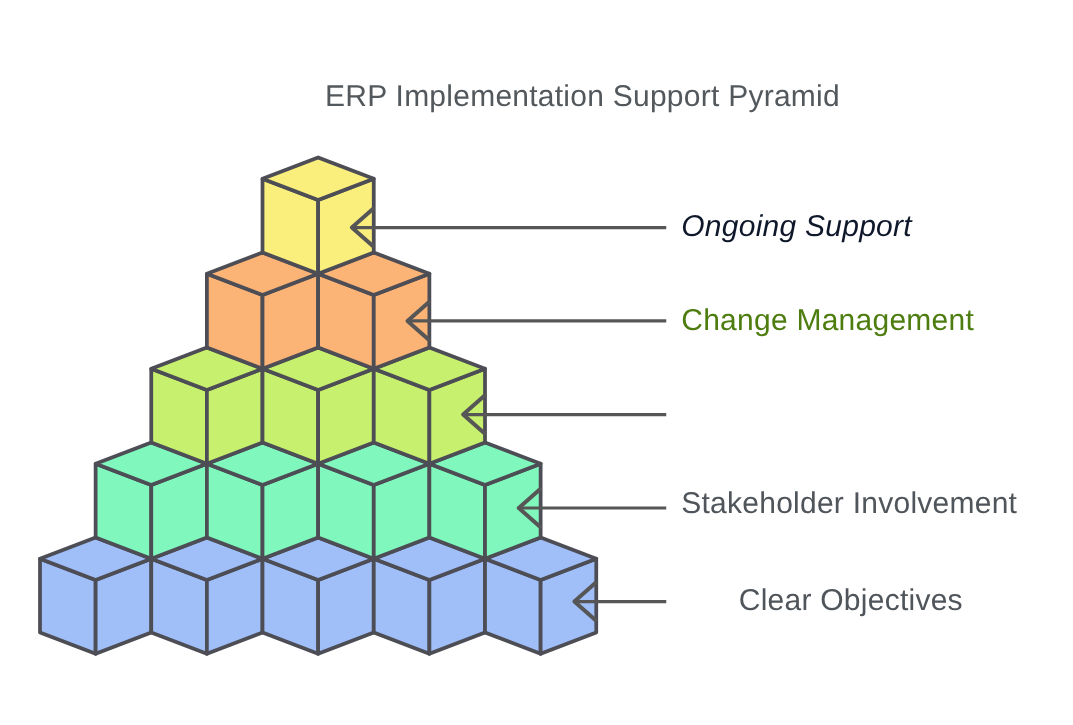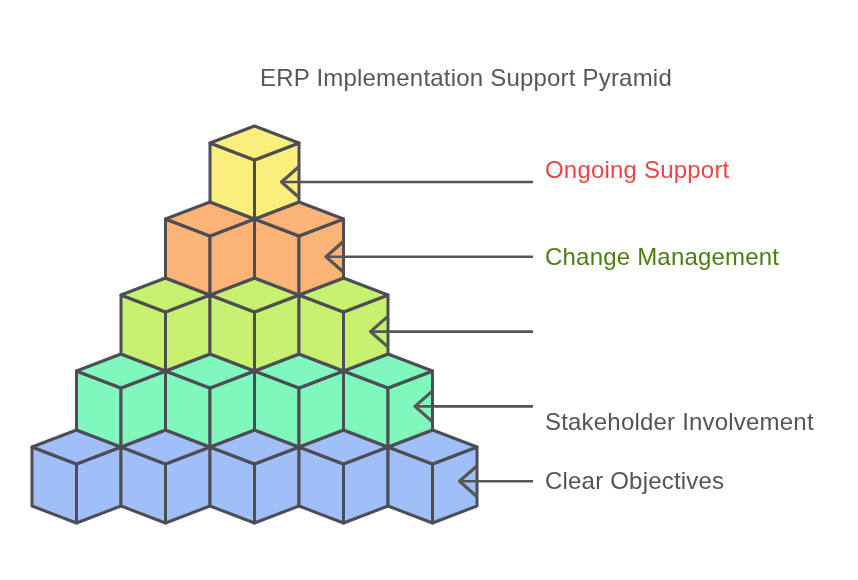--- a/index.html
+++ b/index.html
@@ -144,18 +144,18 @@
           <line x1="416" y1="406.4" x2="533" y2="406.4" stroke="#565656" stroke-width="2.6"></line>
           <polyline points="432,391.4 415,406.4 432,421.4" fill="none" stroke="#565656" stroke-width="3.2" stroke-linecap="round" stroke-linejoin="round"></polyline>
         </g>
         <g>
           <line x1="460.5" y1="481.2" x2="533" y2="481.2" stroke="#565656" stroke-width="2.6"></line>
           <polyline points="476.5,466.2 459.5,481.2 476.5,496.2" fill="none" stroke="#565656" stroke-width="3.2" stroke-linecap="round" stroke-linejoin="round"></polyline>
         </g>
       </g>
   </svg>
 
-  <div class="lvl-label" style="top: 170px; color: #ef4444;">Ongoing Support</div>
+  <div class="lvl-label" style="top: 182px; color: #0f172a; font-style: italic;">Ongoing Support</div>
   <div class="lvl-label" style="top: 257px; color: #4d7c0f;">Change Management</div>
-  <div class="lvl-label" style="top: 422px; color: rgb(79, 85, 90);">Stakeholder Involvement</div>
-  <div class="lvl-label" style="top: 481px; color: rgb(79, 85, 90);">Clear Objectives</div>
+  <div class="lvl-label" style="top: 403px; color: rgb(79, 85, 90);">Stakeholder Involvement</div>
+  <div class="lvl-label" style="top: 481px; color: rgb(79, 85, 90); margin-left: 46px;">Clear Objectives</div>
 
 </div>
 
 </body></html>

